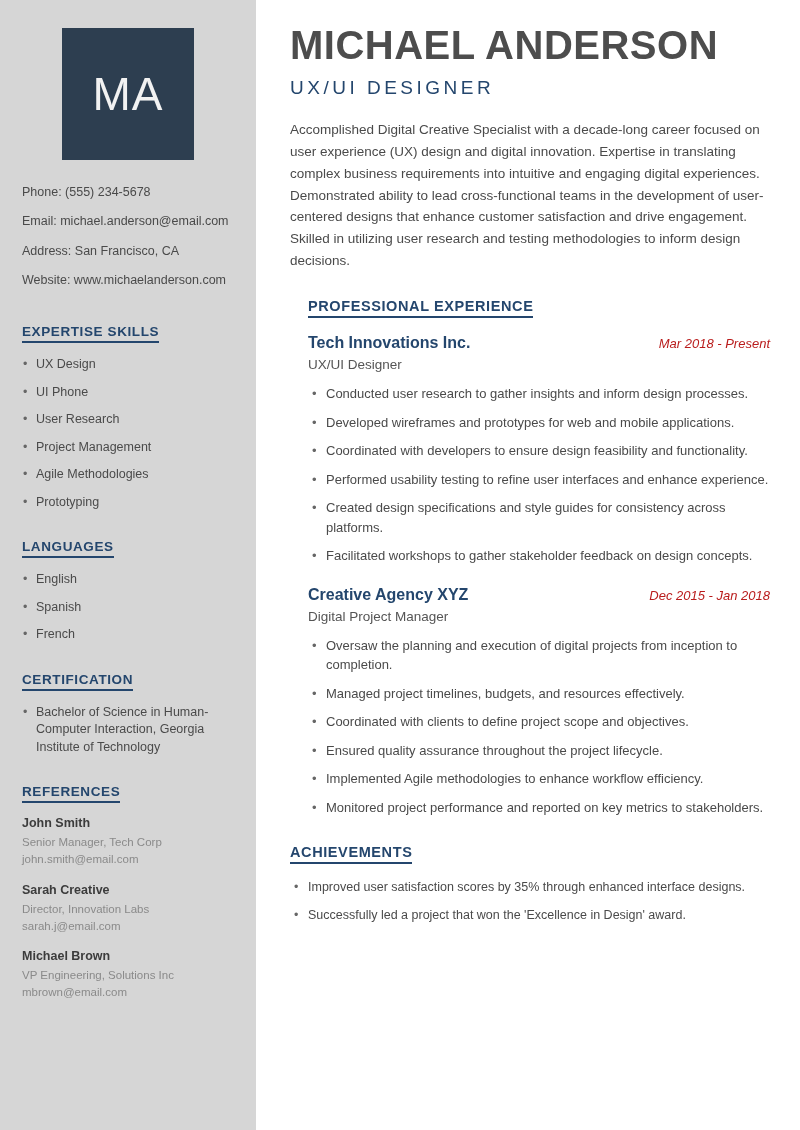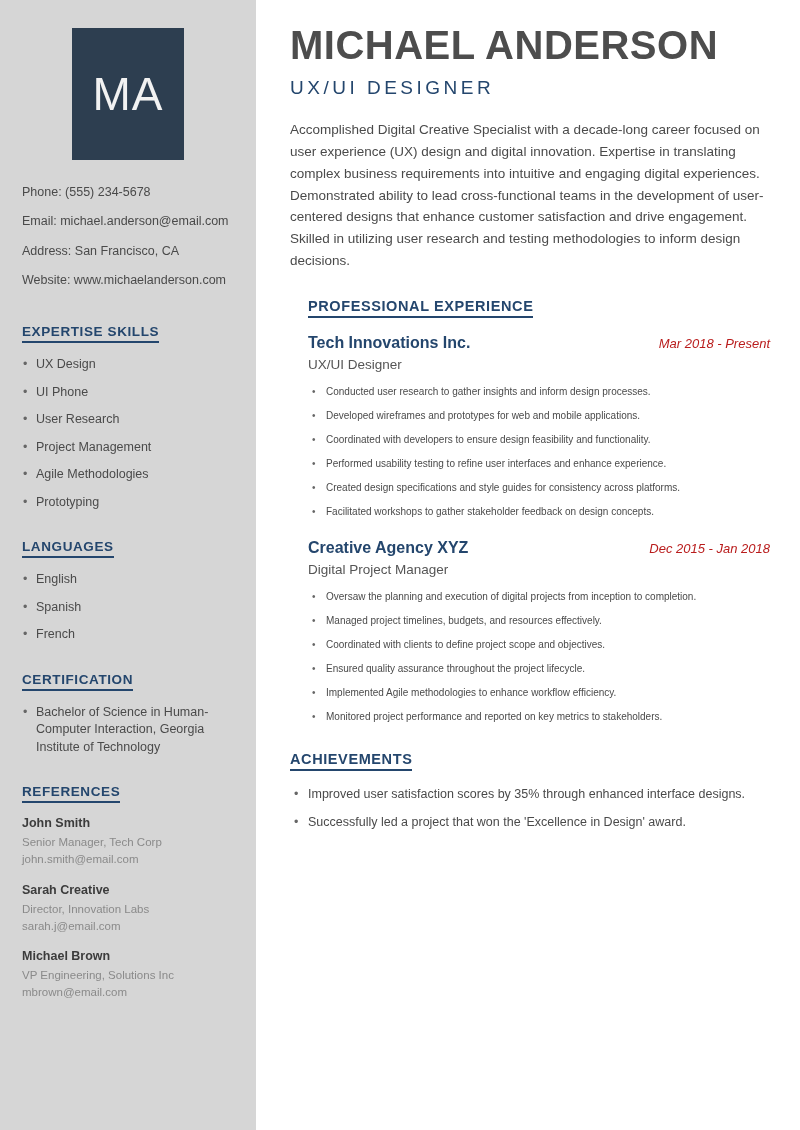--- a/index.html
+++ b/index.html
@@ -16,21 +16,21 @@
   }
 
   
   .sidebar {
     flex: 0 0 256px;
     width: 256px;
     background: var(--sidebar-bg, #d6d6d6);
     padding: 28px 22px 20px 22px;
   }
   .monogram {
-    width: 112px;
+    width: 132px;
     height: 132px;
     background: var(--monogram-bg, #2d3e50);
     margin: 0 auto 24px auto;
     display: flex;
     align-items: center;
     justify-content: center;
   }
   .monogram span {
     color: var(--monogram-fg, #f2f2f2);
     font-size: 46px;
@@ -137,21 +137,21 @@
     white-space: nowrap;
   }
   .job-role {
     font-size: 13.5px;
     color: #555555;
     margin-top: 5px;
   }
   .job-bullets { list-style: none; margin-top: 12px; }
   .job-bullets li {
     position: relative;
-    font-size: 10px;
+    font-size: 13px;
     color: var(--text, #4a4a4a);
     padding-left: 18px;
     margin-bottom: 9px;
     line-height: 1.5;
   }
   .job-bullets li::before {
     content: "•";
     position: absolute;
     left: 4px;
     color: #666666;

